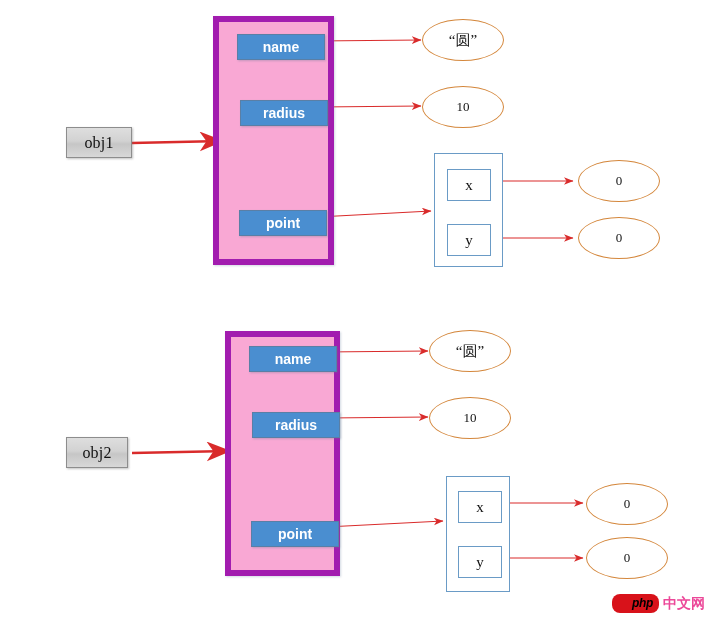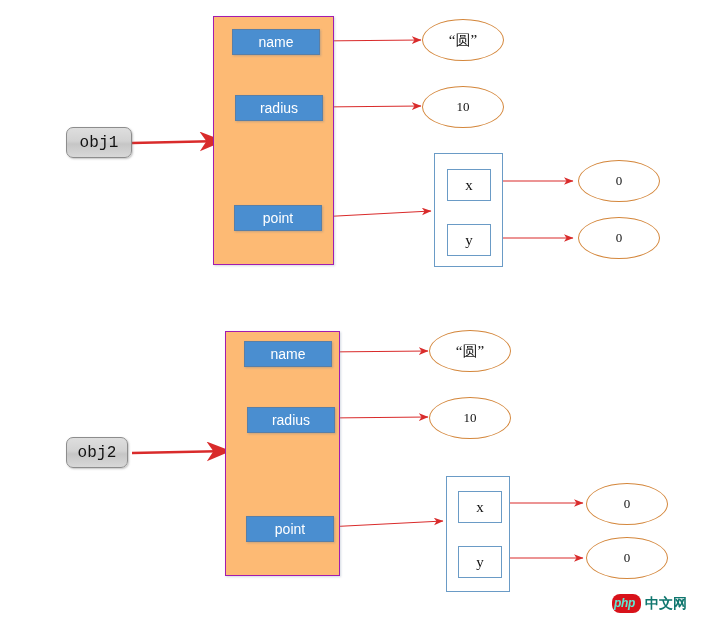--- a/index.html
+++ b/index.html
@@ -26,38 +26,39 @@
     height: 622px;
     pointer-events: none;
   }
 
   
   .var-pill {
     position: absolute;
     box-sizing: border-box;
     background: linear-gradient(to bottom, #dedede 0%, #d2d2d2 45%, #c6c6c6 55%, #d8d8d8 100%);
     border: 1px solid #8d8d8d;
-    border-radius: 7px;
+    border-radius: 0;
     box-shadow: 1px 1px 2px rgba(120,120,120,0.45);
     color: #111111;
-    font-family: Liberation Mono, monospace;
+    font-family: Liberation Serif, serif;
     font-size: 16px;
     display: flex;
     align-items: center;
     justify-content: center;
     letter-spacing: 0.2px;
   }
 
   
   .obj-box {
     position: absolute;
     box-sizing: border-box;
-    background: #fdba74;
-    border: 1px solid #a21caf;
+    background: #f9a8d4;
+    border: 6px solid #a21caf;
     box-shadow: 1px 1px 2px rgba(130,150,175,0.35);
+    font-weight: bold;
   }
 
   
   .prop-slot {
     position: absolute;
     box-sizing: border-box;
     background: #4a8ed0;
     border: 1px solid #5a7fa6;
     color: #ffffff;
     font-family: "Liberation Sans", sans-serif;
@@ -109,32 +110,32 @@
 
   
   .watermark {
     position: absolute;
     display: flex;
     align-items: center;
     gap: 4px;
   }
   .wm-badge {
     background: #d8121a;
-    color: #5eead4;
+    color: #000000;
     border-radius: 8px;
     font-family: "Liberation Sans", sans-serif;
     font-size: 12px;
     font-weight: bold;
     font-style: italic;
     line-height: 1;
-    padding: 3px 6px 4px 2px;
+    padding: 3px 6px 4px 20px;
     letter-spacing: -0.3px;
   }
   .wm-text {
-    color: #0f766e;
+    color: #ec4899;
     font-family: "Liberation Sans", sans-serif;
     font-size: 14px;
     font-weight: bold;
     letter-spacing: 0px;
   }
 </style>
 </head>
 <body>
 
 <div id="canvas">

